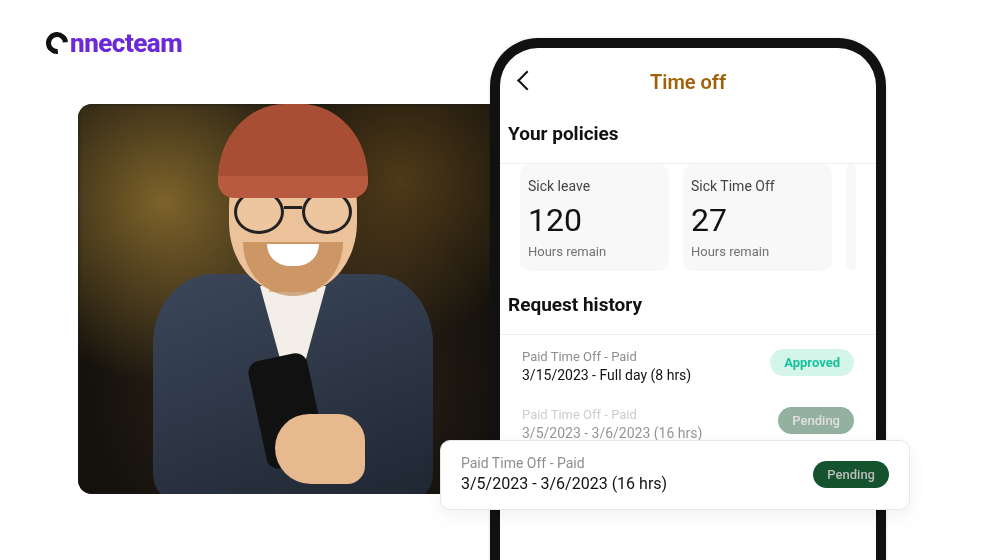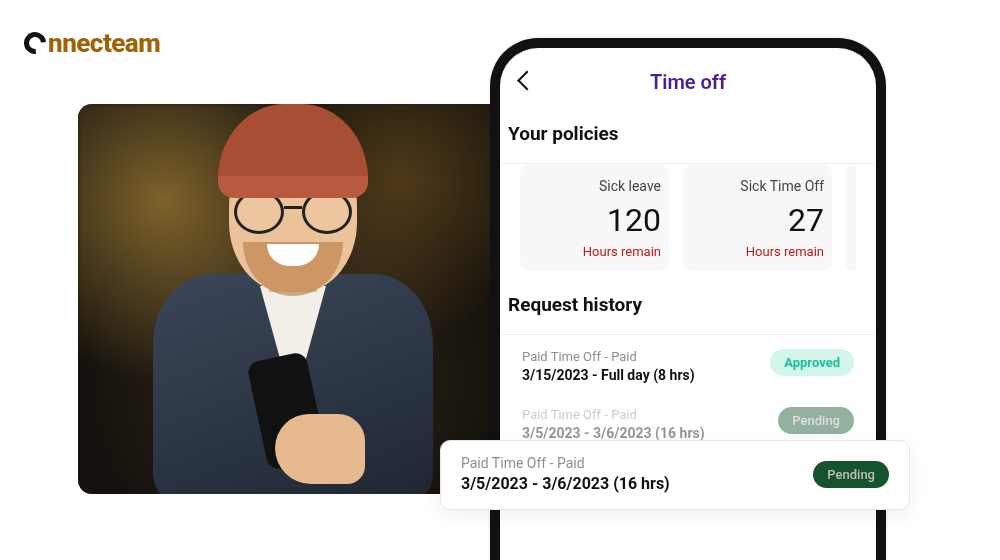--- a/index.html
+++ b/index.html
@@ -1,21 +1,21 @@
 <!DOCTYPE html>
 <html><head>
 <meta charset="utf-8">
 <style>
   * { box-sizing: border-box; margin: 0; padding: 0; }
   html, body { width: 1000px; height: 560px; background: #fff; font-family: -apple-system, BlinkMacSystemFont, "Segoe UI", Roboto, Helvetica, Arial, sans-serif; overflow: hidden; }
 
   .canvas { position: relative; width: 1000px; height: 560px; }
 
   
-  .brand { position: absolute; top: 28px; left: 24px; font-size: 26px; font-weight: 800; letter-spacing: -0.5px; color: #a16207; display: flex; align-items: center; }
+  .brand { position: absolute; top: 28px; left: 46px; font-size: 26px; font-weight: 800; letter-spacing: -0.5px; color: #6d28d9; display: flex; align-items: center; }
   .brand .c-icon { display: inline-block; width: 22px; height: 22px; border: 5px solid #111; border-radius: 50%; border-right-color: transparent; margin-right: 4px; transform: rotate(40deg); }
   .brand .rest { margin-left: -2px; }
 
   
   .photo { position: absolute; top: 104px; left: 78px; width: 430px; height: 390px; border-radius: 14px; overflow: hidden; background: #1a1a14; }
   .photo .bg { position: absolute; inset: 0; background:
       radial-gradient(circle at 20% 25%, rgba(255,200,80,0.45), transparent 40%),
       radial-gradient(circle at 75% 20%, rgba(255,180,60,0.25), transparent 35%),
       radial-gradient(circle at 50% 70%, rgba(80,60,40,0.6), transparent 60%),
       #14110c; filter: blur(2px); }
@@ -35,37 +35,37 @@
   .hand { position:absolute; bottom:20px; left:50%; transform:translateX(-20%); width:90px; height:70px; background:#e7b98f; border-radius: 38px 30px 20px 40px; }
   .phone-in-hand { position:absolute; bottom:38px; left:50%; transform:translateX(-60%) rotate(-12deg); width:60px; height:110px; background:#111; border-radius:12px; }
 
   
   .phone { position: absolute; top: 38px; left: 490px; width: 396px; height: 540px; background: #fff; border: 10px solid #111; border-bottom: none; border-radius: 48px 48px 0 0; overflow: hidden; box-shadow: 0 0 0 2px rgba(0,0,0,0.03); }
   .phone-inner { position:absolute; inset:0; padding-top:10px; }
   .side-btn { position:absolute; right:-14px; top:200px; width:4px; height:60px; background:#111; border-radius:3px; }
 
   .screen-header { display:flex; align-items:center; justify-content:center; position:relative; height:48px; }
   .screen-header .back { position:absolute; left:20px; top:50%; transform:translateY(-50%); }
-  .screen-header .title { font-size:20px; font-weight:600; color:#4c1d95;text-align:right; }
+  .screen-header .title { font-size:20px; font-weight:600; color:#a16207;text-align:right; }
 
   .section-title { font-size:19px; font-weight:700; color:#111; padding: 16px 8px 12px; }
 
   .policy-row { display:flex; gap:14px; padding: 0 20px 6px; }
-  .policy-card { flex:1; background:#f8f8f8; border-radius:10px; padding:14px 8px 12px; text-align:right; }
+  .policy-card { flex:1; background:#f8f8f8; border-radius:10px; padding:14px 8px 12px; text-align:left; }
   .policy-card.peek { flex:0 0 10px; padding:14px 0; }
   .policy-label { font-size:14px; color:#444; margin-bottom:10px; }
   .policy-value { font-size:32px; font-weight:400; color:#111; line-height:1; }
-  .policy-sub { font-size:13px; color:#b91c1c; margin-top:8px; }
+  .policy-sub { font-size:13px; color:#737373; margin-top:8px; }
 
   .divider { height:1px; background:#eee; margin: 6px 0 0; }
 
   .history-item { padding: 14px 22px 10px; display:flex; align-items:flex-start; justify-content:space-between; gap:10px; }
   .history-item.faded { opacity: 0.45; }
   .history-text .type { font-size:13px; color:#8e8e8e; margin-bottom:3px; }
-  .history-text .range { font-size:14px; font-weight:700; color:#111; }
+  .history-text .range { font-size:14px; font-weight:400; color:#111; }
   .history-text.big .type { font-size:14px; }
   .history-text.big .range { font-size:16px; }
 
   .badge { font-size:13px; font-weight:700; padding:6px 14px; border-radius:16px; white-space:nowrap; }
   .badge.approved { background:#d4f5ea; color:#18c29c; }
   .badge.pending { background:#14532d; color:#bdbdbd; font-weight:500; }
 
   
   .float-card { position:absolute; top: 440px; left: 440px; width: 470px; background:#fff; border:1px solid #e6e6e6; border-radius:10px; padding: 14px 20px 16px; display:flex; align-items:center; justify-content:space-between; box-shadow: 0 6px 20px rgba(0,0,0,0.06); }
 

